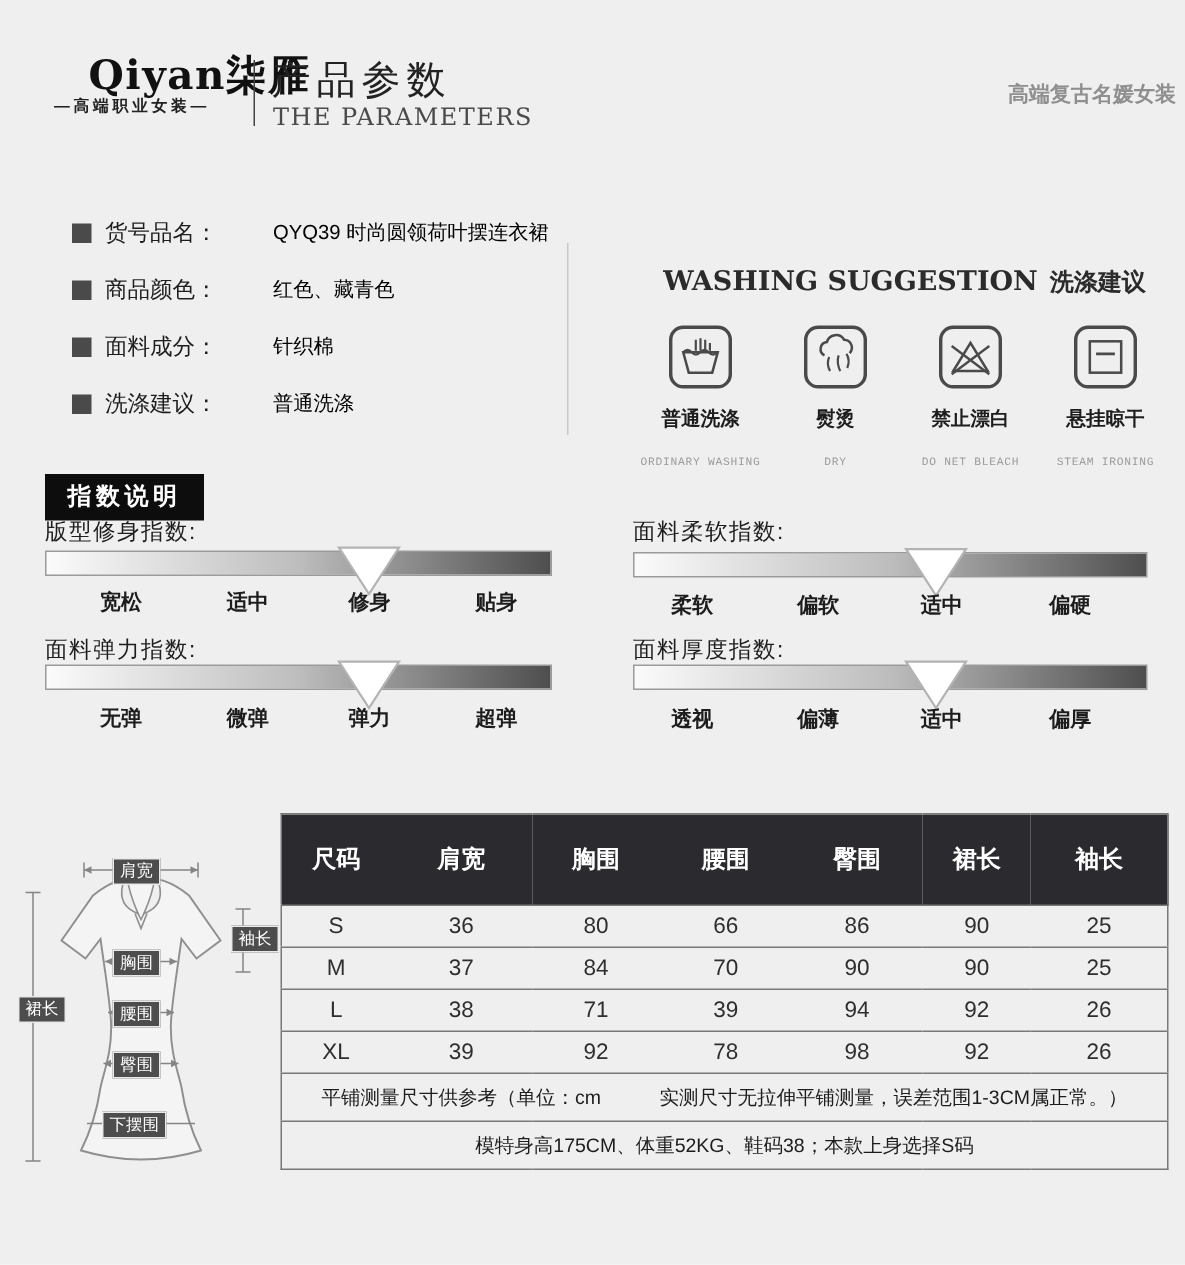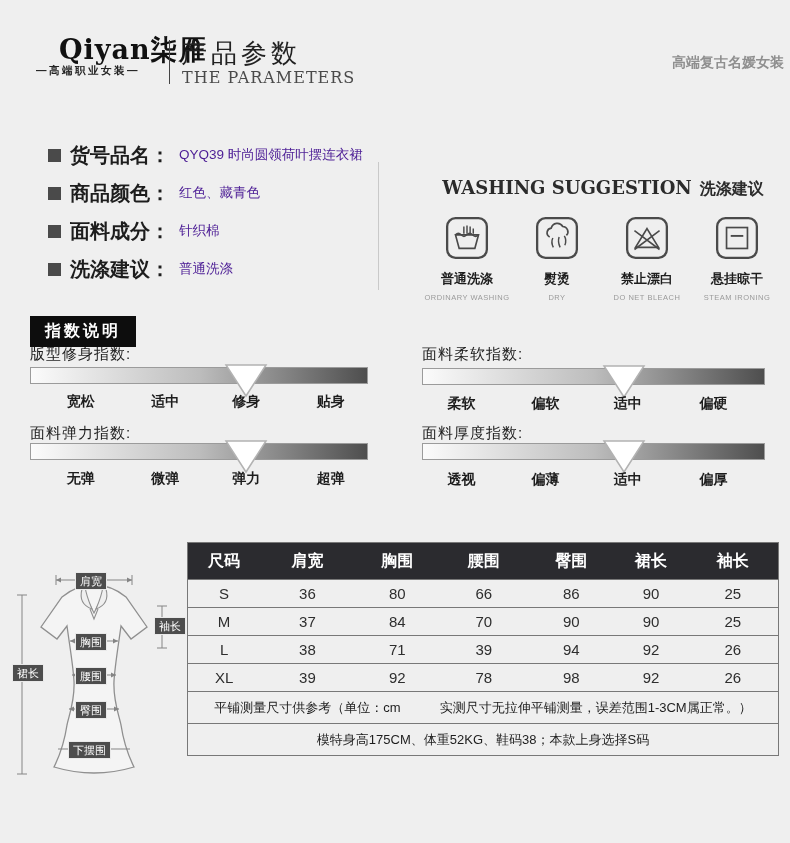--- a/index.html
+++ b/index.html
@@ -14,33 +14,33 @@
   .head-divider{position:absolute;left:169px;top:40px;width:1px;height:44px;background:#444;}
   .sec-cn{position:absolute;left:181px;top:36px;font-family:"DejaVu Serif",serif;
         font-size:26px;color:#222;letter-spacing:4px;}
   .sec-en{position:absolute;left:182px;top:68px;font-family:"DejaVu Serif",serif;
         font-size:16px;color:#4a4a4a;letter-spacing:1px;}
   .tagline{position:absolute;right:6px;top:54px;font-size:14px;font-weight:bold;color:#8f8f8f;}
 
   
   .info-row{position:absolute;left:48px;display:flex;align-items:center;gap:9px;height:16px;}
   .bullet{width:13px;height:13px;background:#4a4a4a;flex:0 0 13px;}
-  .info-label{font-size:20px;font-weight:bold;color:#1d1d1d;}
-  .info-value{font-size:13.5px;color:#4c1d95;}
+  .info-label{font-size:15px;font-weight:normal;color:#1d1d1d;}
+  .info-value{font-size:13.5px;color:#000000;margin-left:28px;}
   .vdivider{position:absolute;left:378px;top:162px;width:1px;height:128px;background:#c9c9c9;}
 
   
   .wash-title{position:absolute;left:420px;top:177px;width:366px;text-align:center;white-space:nowrap;}
   .wash-title .en{font-family:"DejaVu Serif",serif;font-size:18px;font-weight:bold;color:#2b2b2b;}
   .wash-title .cn{font-size:16px;font-weight:bold;color:#2b2b2b;margin-left:8px;}
   .wash-items{position:absolute;left:424px;top:215px;width:356px;display:flex;justify-content:space-between;}
   .wash-item{width:86px;text-align:center;}
   .wash-item svg{display:block;margin:0 auto;}
   .wash-cn{font-size:13px;font-weight:bold;color:#1d1d1d;margin-top:9px;}
-  .wash-en{font-family:Liberation Sans, sans-serif;font-size:7.5px;color:#9a9a9a;letter-spacing:.5px;margin-top:5px;}
+  .wash-en{font-family:Liberation Mono, monospace;font-size:7.5px;color:#9a9a9a;letter-spacing:.5px;margin-top:17px;}
 
   
   .index-badge{position:absolute;left:30px;top:316px;background:#0d0d0d;color:#fff;
         font-size:16px;font-weight:bold;padding:5px 15px;letter-spacing:3px;}
   .slider-label{position:absolute;font-size:15px;color:#1d1d1d;letter-spacing:1px;}
   .bar{position:absolute;height:17px;box-sizing:border-box;border:1px solid #9b9b9b;
         background:linear-gradient(to right,#fbfbfb,#bdbdbd 50%,#4e4e4e);}
   .marker{position:absolute;top:-5px;width:44px;height:36px;}
   .ticks{position:absolute;height:16px;}
   .tick{position:absolute;transform:translateX(-50%);font-size:14px;font-weight:600;
@@ -49,21 +49,21 @@
   
   .diagram{position:absolute;left:12px;top:553px;width:184px;height:252px;}
   .diagram svg{position:absolute;left:0;top:0;}
   .m-badge{position:absolute;background:#4d4d4d;color:#fff;font-size:11px;line-height:14px;
         padding:1px 4px;border:1px solid #e9e9e9;white-space:nowrap;}
 
   
   .size-table{position:absolute;left:187px;top:542px;width:592px;border-collapse:collapse;
         table-layout:fixed;font-size:15px;color:#2e2e2e;}
   .size-table th{background:#2b2b2f;color:#fff;font-weight:bold;height:36px;font-size:16px;
-        text-align:center;padding:0;}
+        text-align:center;padding:12px;}
   .size-table td{height:27px;text-align:center;border-top:1px solid #787878;padding:0;}
   .size-table{border:1px solid #787878;}
   .size-table .note td{font-size:13px;height:31px;color:#1d1d1d;}
 </style>
 </head>
 <body>
 
 <div class="canvas">
 
   <div class="logo">Qiyan柒雁</div>

